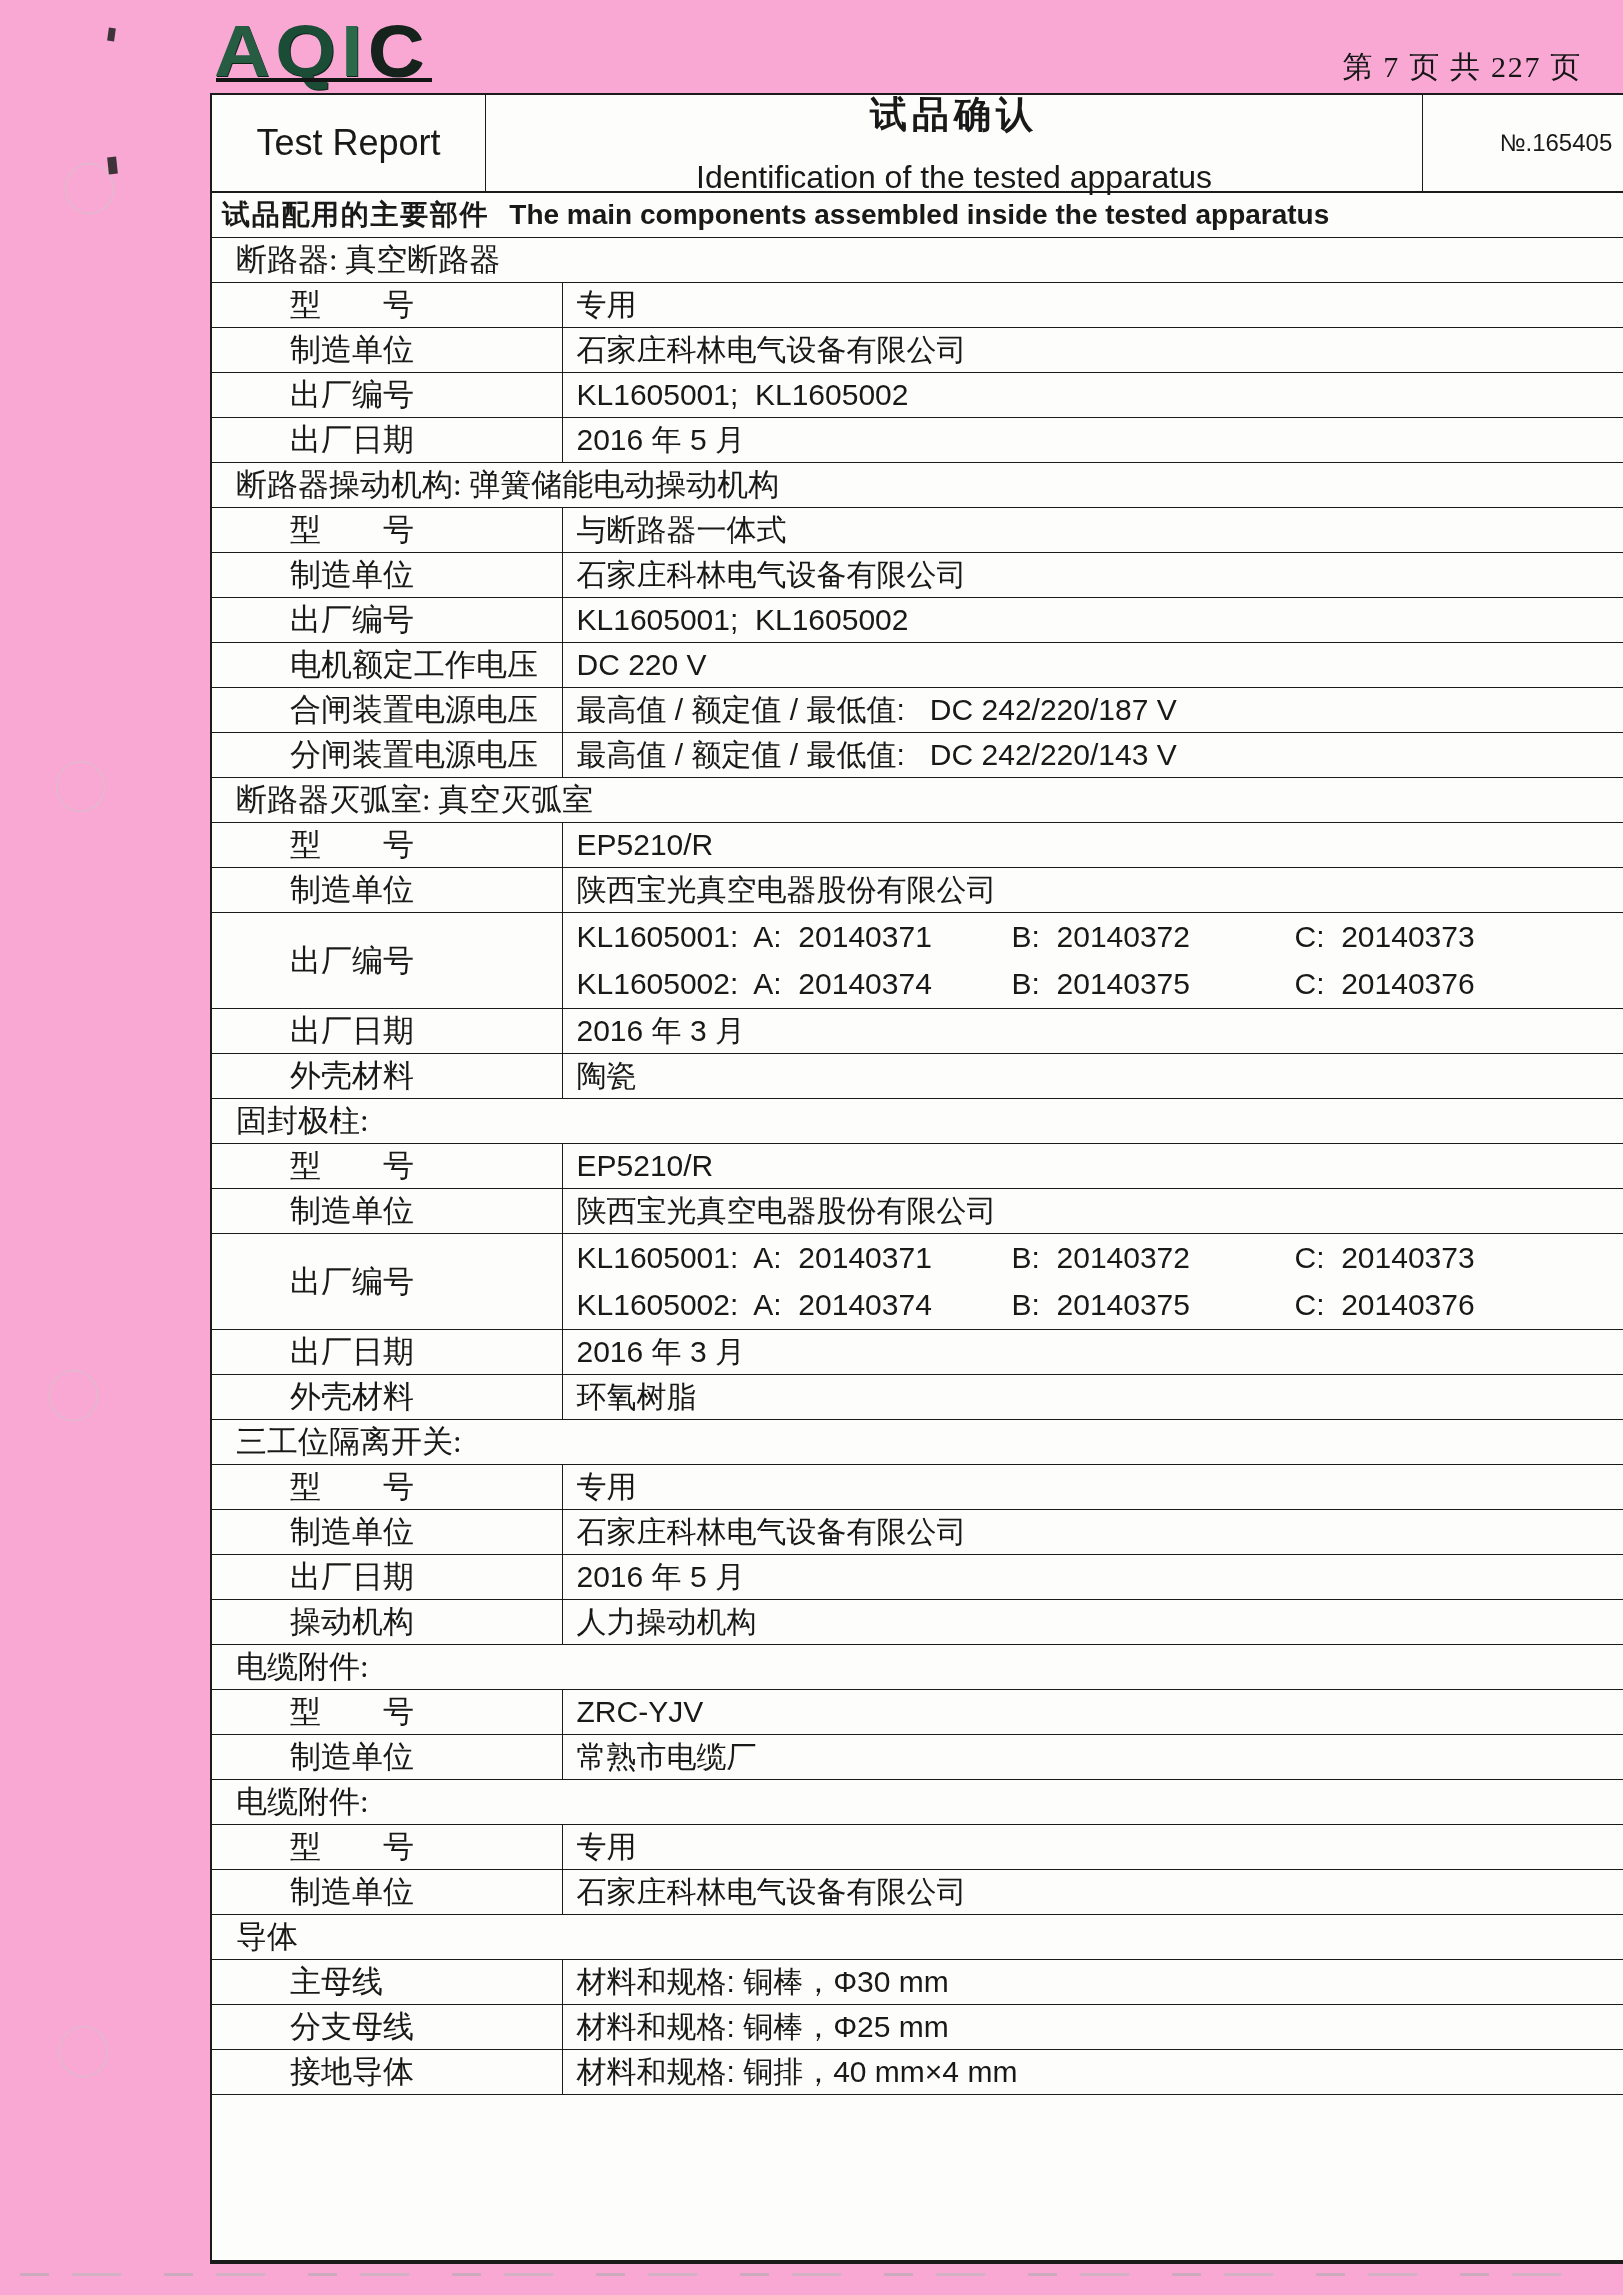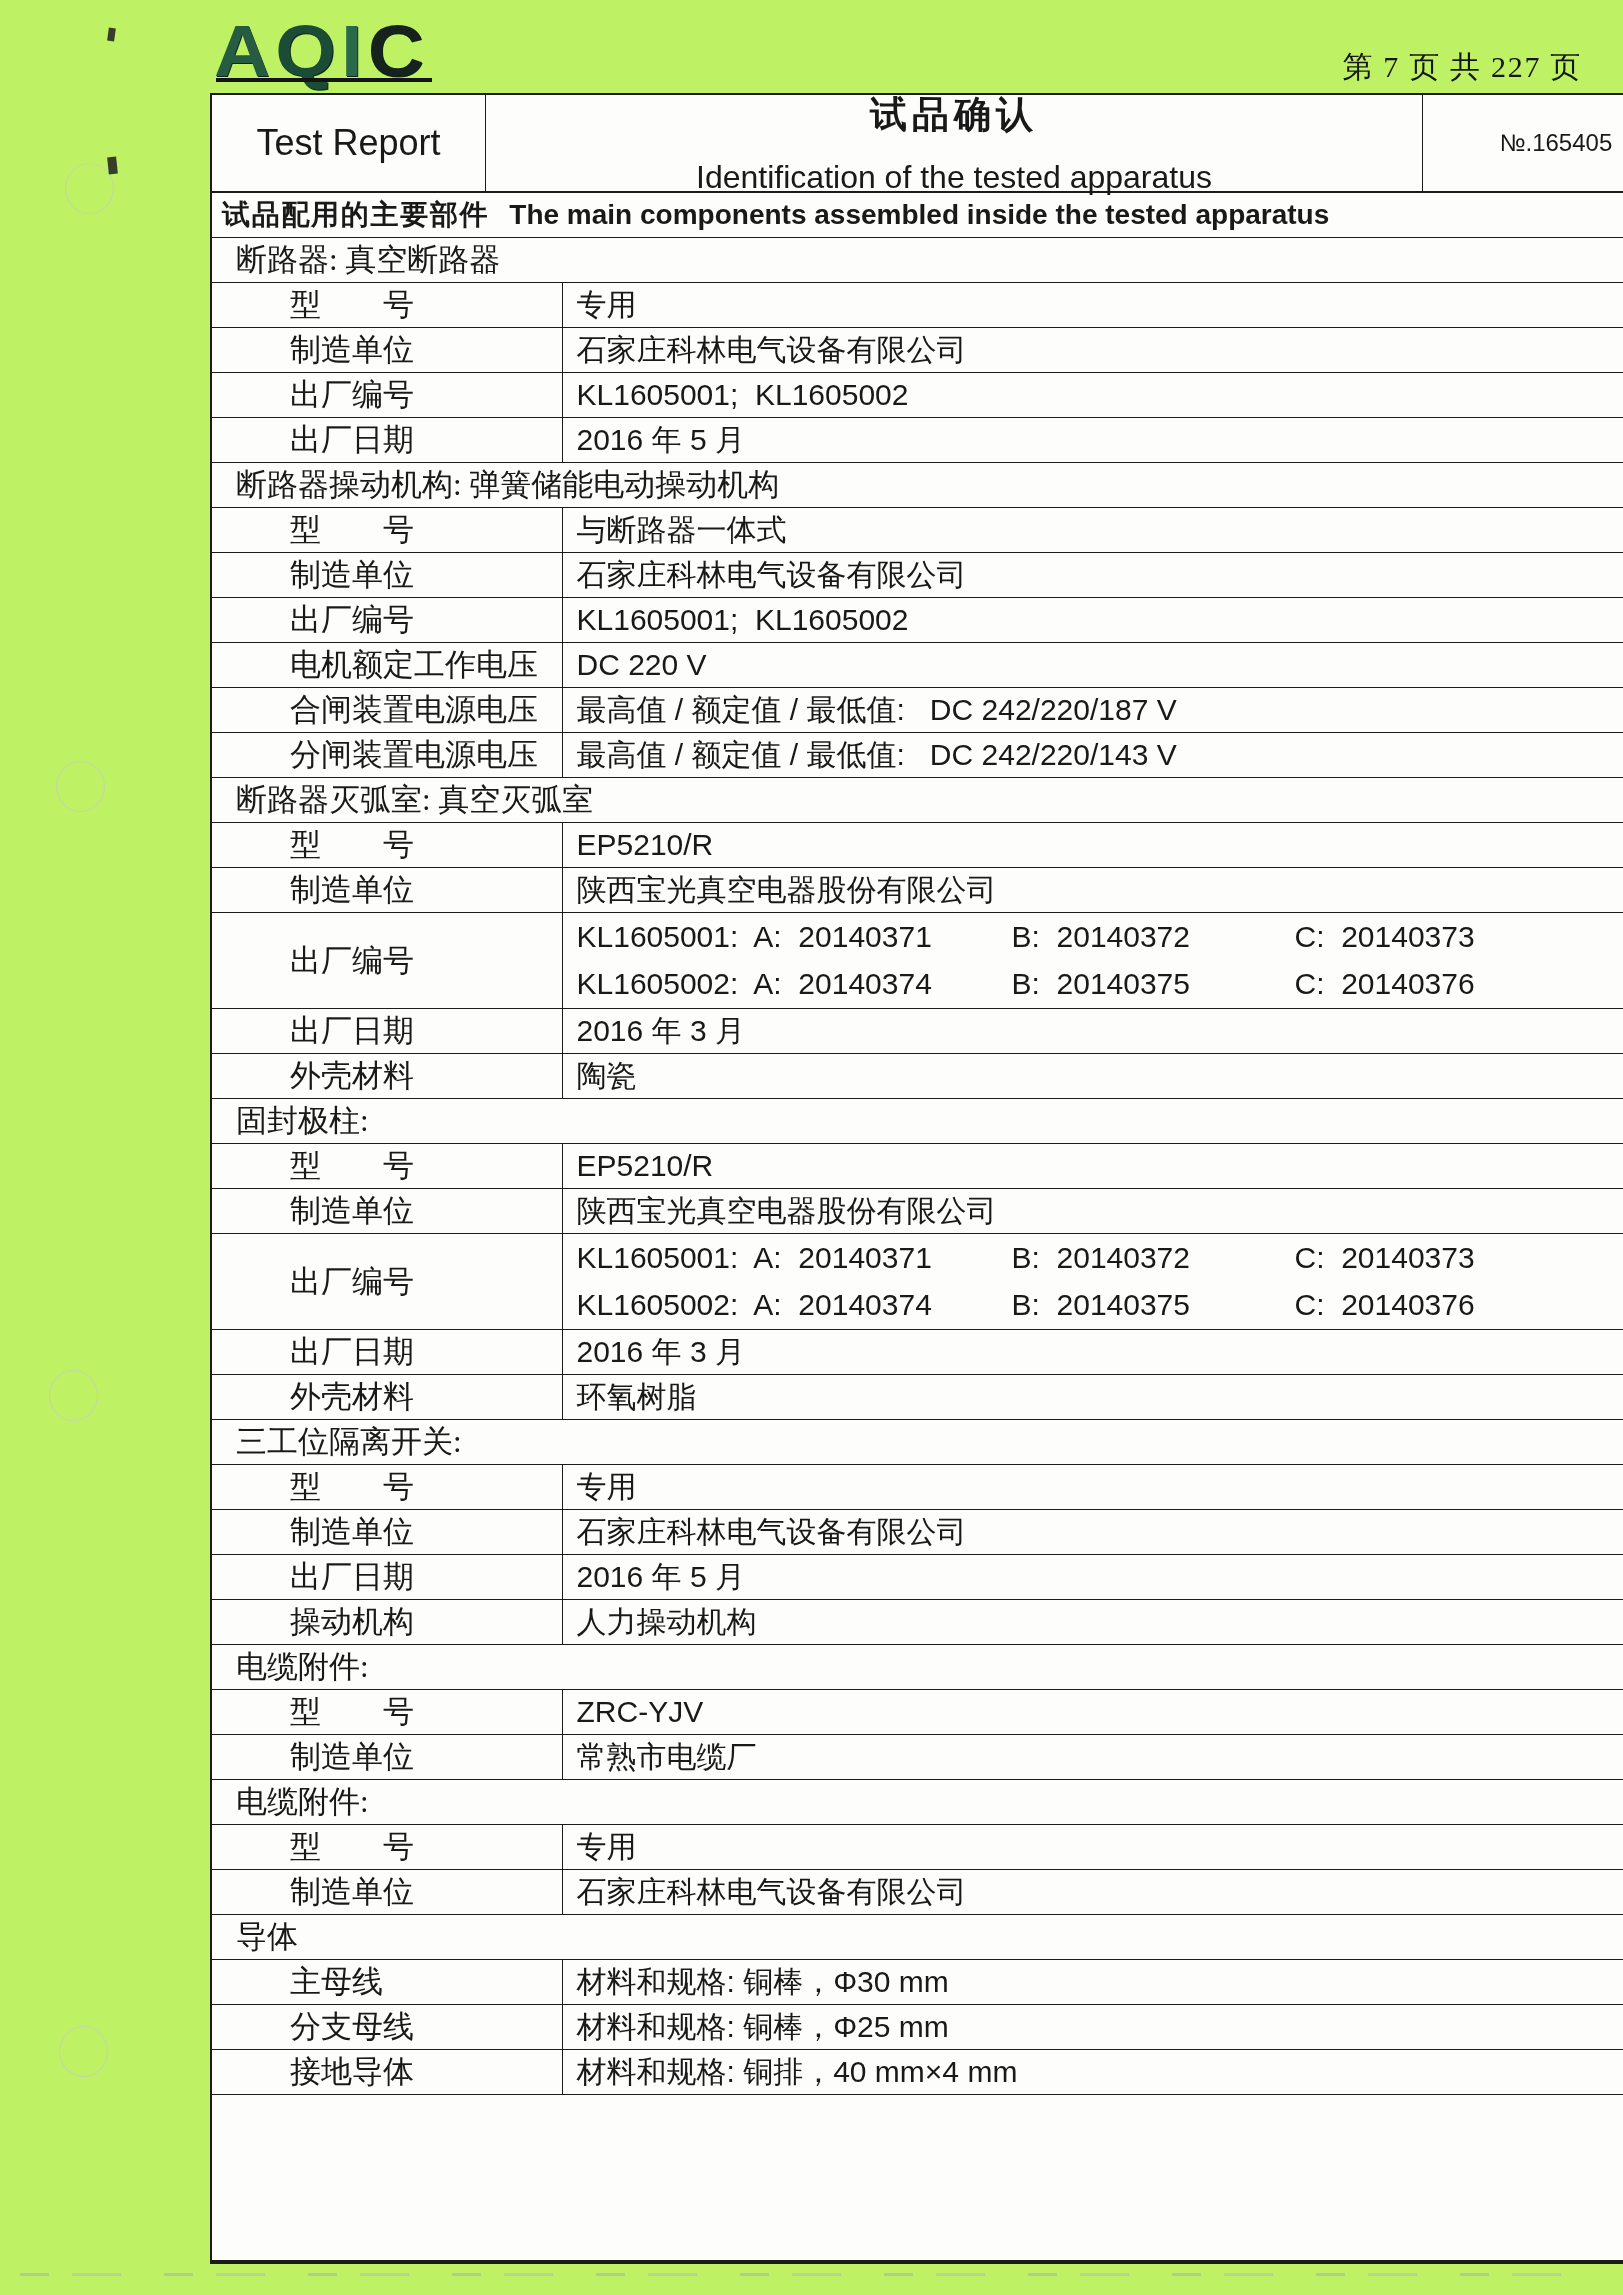--- a/index.html
+++ b/index.html
@@ -6,21 +6,21 @@
   body {
     width: 1623px; height: 2295px;
     background: #ffffff;
     font-family: "Liberation Sans", sans-serif;
     color: #191919;
     position: relative;
     overflow: hidden;
   }
   .page {
     position: absolute; inset: 0;
-    background: #bef264;
+    background: #f9a8d4;
   }
 
   
   .logo {
     position: absolute; left: 214px; top: 12px;
     font-family: "Liberation Sans", sans-serif;
     font-weight: bold;
     font-size: 78px; line-height: 1;
     letter-spacing: 5px;
     color: #1d5439;

